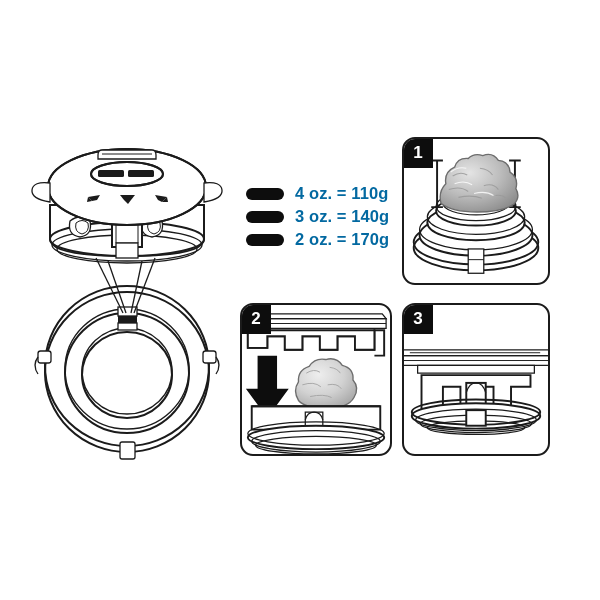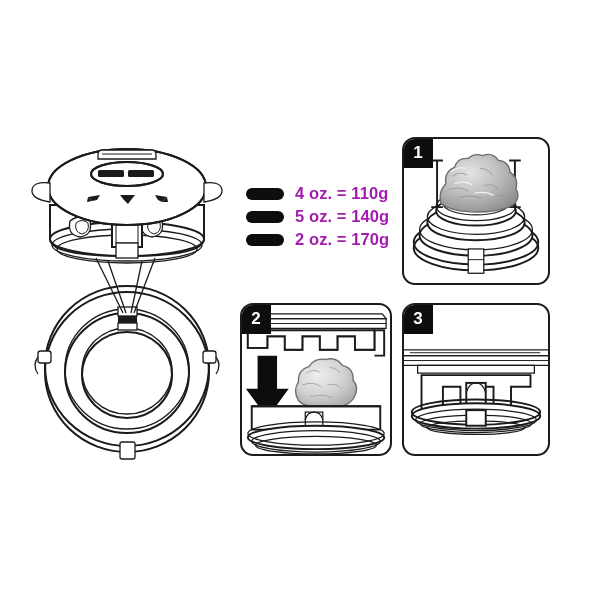--- a/index.html
+++ b/index.html
@@ -42,21 +42,21 @@
     height: 12px;
     border-radius: 6px;
     background: #0d0d0d;
     flex: 0 0 auto;
   }
   .legend-text {
     margin-left: 11px;
     font-size: 16.5px;
     font-weight: bold;
     letter-spacing: 0.1px;
-    color: #a21caf;
+    color: #0369a1;
     white-space: nowrap;
     font-family: "Liberation Sans", sans-serif;
   }
 
   
   .panel {
     position: absolute;
     background: #ffffff;
     border: 2.2px solid #1b1b1b;
     border-radius: 13px;
@@ -198,21 +198,21 @@
     </svg>
   </div>
 
   <div class="legend">
     <div class="legend-row">
       <span class="legend-pill"></span>
       <span class="legend-text">4 oz. = 110g</span>
     </div>
     <div class="legend-row">
       <span class="legend-pill"></span>
-      <span class="legend-text">5 oz. = 140g</span>
+      <span class="legend-text">3 oz. = 140g</span>
     </div>
     <div class="legend-row">
       <span class="legend-pill"></span>
       <span class="legend-text">2 oz. = 170g</span>
     </div>
   </div>
 
   <div class="panel" id="panel-1">
     <div class="panel-badge">1</div>
     <svg class="panel-art" viewBox="0 0 148 148">

